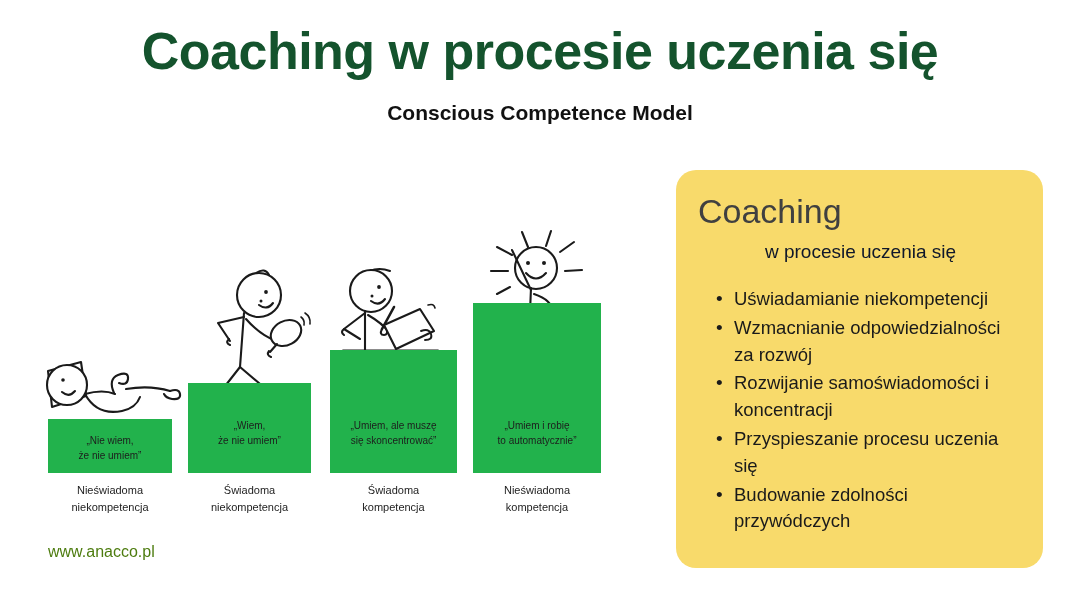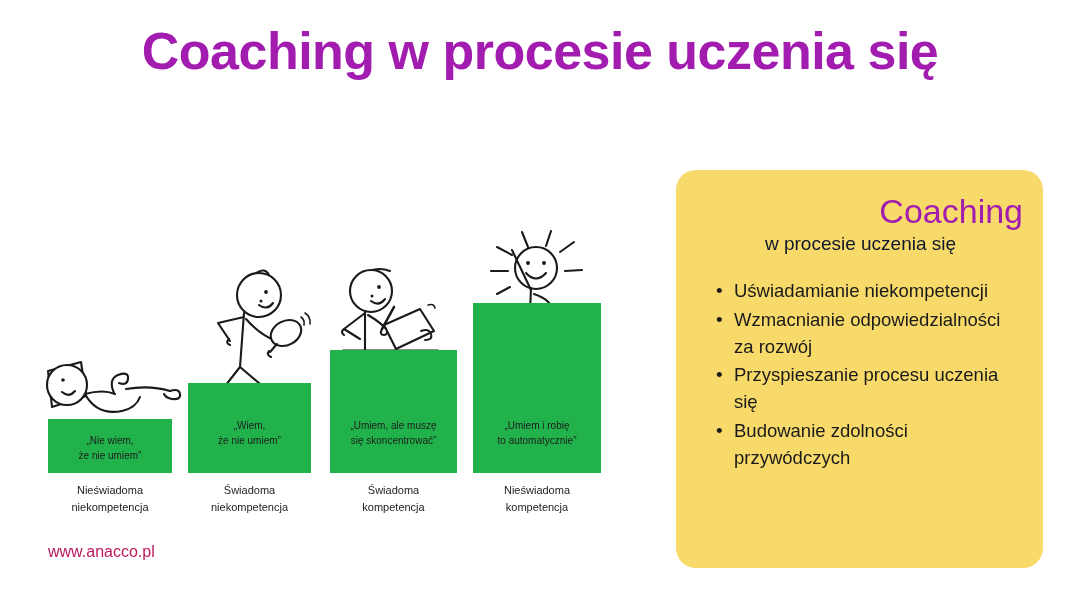--- a/index.html
+++ b/index.html
@@ -16,21 +16,21 @@
     font-family: "Liberation Sans", sans-serif;
   }
 
   
   #main-title {
     position: absolute;
     left: 0;
     top: 24px;
     width: 1080px;
     text-align: center;
-    color: #a21caf;
+    color: #14532d;
     font-family: "Liberation Sans", sans-serif;
     font-weight: bold;
     font-size: 52px;
     letter-spacing: -0.5px;
     line-height: 1.05;
     white-space: nowrap;
   }
   #sub-title {
     position: absolute;
     left: 0;
@@ -86,45 +86,45 @@
   .figure {
     position: absolute;
     pointer-events: none;
   }
 
   
   #footer-url {
     position: absolute;
     left: 48px;
     top: 543px;
-    color: #be185d;
+    color: #4d7c0f;
     font-family: "Liberation Sans", sans-serif;
     font-size: 16px;
   }
 
   
   #info-panel {
     position: absolute;
     left: 676px;
     top: 170px;
     width: 367px;
     height: 398px;
     background: #f8da6b;
     border-radius: 20px;
     box-sizing: border-box;
     padding: 18px 20px 14px 22px;
   }
   #panel-title {
-    text-align: right;
-    color: #a21caf;
+    text-align: left;
+    color: #404040;
     font-family: "Liberation Sans", sans-serif;
     font-weight: normal;
     font-size: 34px;
     line-height: 1.15;
-    margin: 4px 0 2px 0;
+    margin: 4px 0 10px 0;
   }
   #panel-subtitle {
     text-align: center;
     color: #0f172a;
     font-family: "Liberation Sans", sans-serif;
     font-size: 19px;
     line-height: 1.2;
     margin-bottom: 22px;
   }
   #panel-list {
@@ -150,20 +150,21 @@
     line-height: 1.45;
     color: #1a1a1a;
   }
 </style>
 </head>
 <body>
 
 <div id="page">
 
   <div id="main-title">Coaching w procesie uczenia się</div>
+  <div id="sub-title">Conscious Competence Model</div>
 
   <div id="chart-area">
 
     <div class="bar-group" style="left:48px; top:300px; width:124px; height:173px;">
       <svg class="figure" style="left:-26px; top:49px; width:160px; height:72px;" viewBox="0 0 160 72">
         <g fill="none" stroke="#1a1a1a" stroke-width="2.1" stroke-linecap="round" stroke-linejoin="round">
 
           <path d="M30 58 L26 22 L59 13 L64 47 Z"></path>
 
           <circle cx="45" cy="36" r="20" fill="#ffffff"></circle>
@@ -299,18 +300,19 @@
   </div>
 
   <div id="footer-url">www.anacco.pl</div>
 
   <div id="info-panel">
     <div id="panel-title">Coaching</div>
     <div id="panel-subtitle">w procesie uczenia się</div>
     <ul id="panel-list">
       <li>Uświadamianie niekompetencji</li>
       <li>Wzmacnianie odpowiedzialności za rozwój</li>
+      <li>Rozwijanie samoświadomości i koncentracji</li>
       <li>Przyspieszanie procesu uczenia się</li>
       <li>Budowanie zdolności przywódczych</li>
     </ul>
   </div>
 
 </div>
 
 </body></html>

